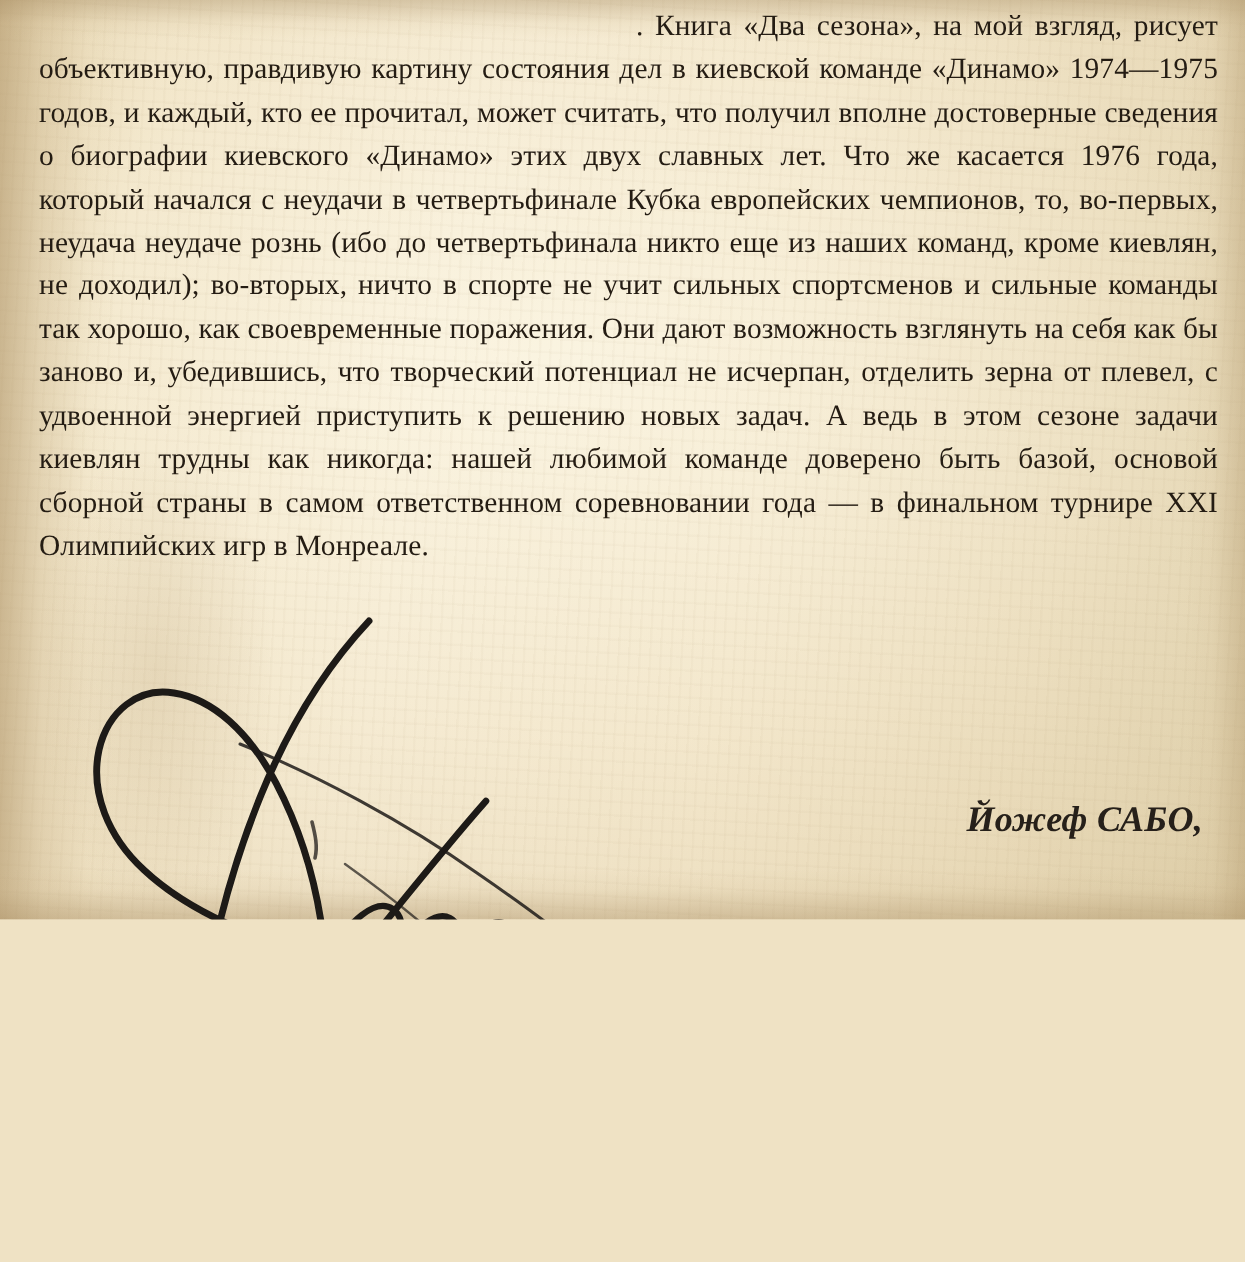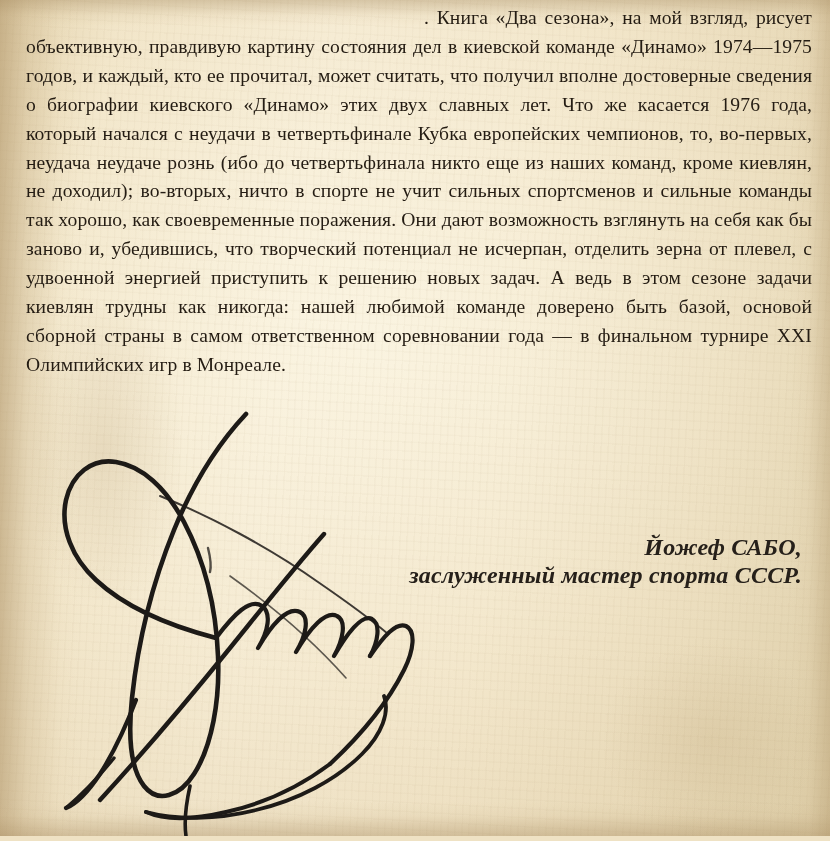--- a/index.html
+++ b/index.html
@@ -11,21 +11,21 @@
     height: 841px;
     overflow: hidden;
     background: #efe2c4;
     font-family: "Liberation Serif", serif;
   }
 
   
   .page {
     position: relative;
     width: 830px;
-    height: 836px;
+    height: 613px;
     background:
       radial-gradient(ellipse 120% 90% at 45% 40%, rgba(255,252,238,0.55) 0%, rgba(243,231,205,0.25) 45%, rgba(214,192,150,0.30) 80%, rgba(188,164,120,0.45) 100%),
       linear-gradient(100deg, #e3d2ac 0%, #f2e6c9 12%, #f6ecd4 35%, #f3e7cb 60%, #eadcbb 82%, #ded0ab 100%);
     overflow: hidden;
     text-decoration: underline;
   }
   
   .grain {
     position: absolute;
     inset: 0;
@@ -139,21 +139,20 @@
   <div class="edge-right"></div>
   <div class="stain-a"></div>
   <div class="stain-b"></div>
 
   <div class="text-block">
     <p class="first-line-indent">. Книга «Два сезона», на мой взгляд, рисует объективную, правдивую картину состояния дел в киевской команде «Динамо» 1974—1975 годов, и каждый, кто ее прочитал, может считать, что получил вполне достоверные сведения о биографии киевского «Динамо» этих двух славных лет. Что же касается 1976 года, который начался с неудачи в четвертьфинале Кубка европейских чемпионов, то, во-первых, неудача неудаче рознь (ибо до четвертьфинала никто еще из наших команд, кроме киевлян, не доходил); во-вторых, ничто в спорте не учит сильных спортсменов и сильные команды так хорошо, как своевременные поражения. Они дают возможность взглянуть на себя как бы заново и, убедившись, что творческий потенциал не исчерпан, отделить зерна от плевел, с удвоенной энергией приступить к решению новых задач. А ведь в этом сезоне задачи киевлян трудны как никогда: нашей любимой команде доверено быть базой, основой сборной страны в самом ответственном соревновании года — в финальном турнире XXI Олимпийских игр в Монреале.</p>
   </div>
 
   <div class="attribution">
     <div>Йожеф САБО,</div>
-    <div>заслуженный мастер спорта СССР.</div>
   </div>
 
   <div class="autograph">
     <span class="sr-only">handwritten-autograph</span>
     <svg width="430" height="440" viewBox="0 0 430 440" fill="none" xmlns="http://www.w3.org/2000/svg">
       <g stroke="#1d1a17" stroke-linecap="round" stroke-linejoin="round" fill="none">
 
         <path d="M206 14 C176 46 152 86 134 130 C112 184 98 242 92 298 C88 336 90 368 104 386 C118 404 140 396 154 374 C172 346 180 300 178 256 C176 206 164 160 144 122 C126 88 102 66 76 62 C52 58 32 74 26 100 C20 128 32 158 56 180 C86 208 130 226 176 238" stroke-width="4.6"></path>
 
         <path d="M96 300 C86 326 74 352 60 374 C48 392 36 404 26 408" stroke-width="4.2"></path>

